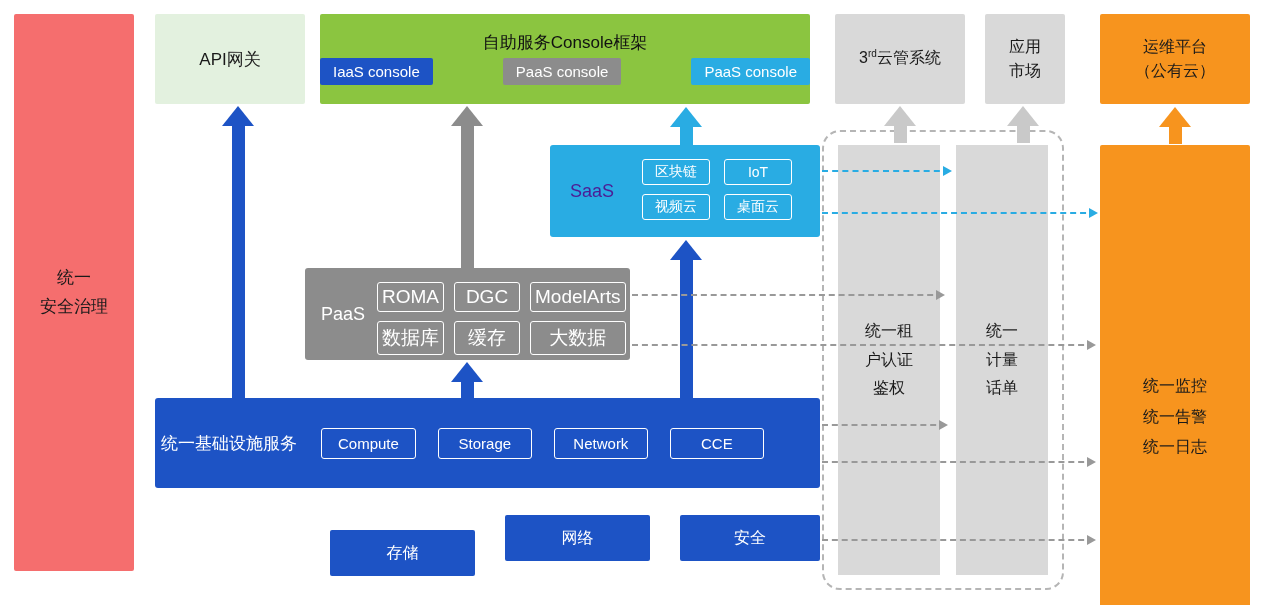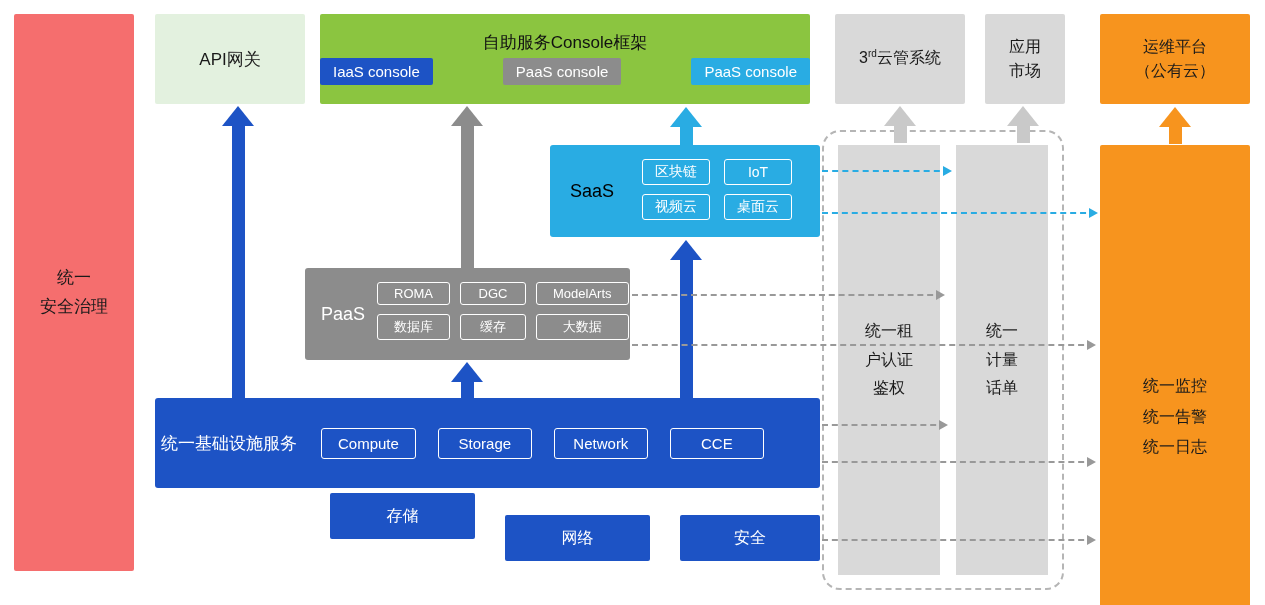--- a/index.html
+++ b/index.html
@@ -9,21 +9,21 @@
     --ink:#1a1a1a;
   }
   body{font-family:"Liberation Sans","DejaVu Sans",sans-serif;background:#fff}
   .canvas{position:relative;width:1265px;height:605px;background:#fff;overflow:hidden}
   .abs{position:absolute}
   .box{position:absolute;display:flex;align-items:center;justify-content:center;text-align:center}
   .prelines{white-space:pre-line}
   .chip{border:1.5px solid #fff;color:#fff;border-radius:3px;display:flex;align-items:center;justify-content:center;background:transparent}
   .console-chip{display:inline-block;padding:3px 13px;color:#fff;font-size:15px;border-radius:2px;line-height:1.4}
   .saas-chip{font-size:14px;padding:3px 12px;min-width:62px}
-  .paas-chip{font-size:13px;padding:3px 16px;min-width:66px}
+  .paas-chip{font-size:19px;padding:3px 4px;min-width:66px}
   .infra-chip{font-size:15px;padding:6px 16px;min-width:94px}
   .hw-box{background:var(--blue);color:#fff;font-size:16px;border-radius:2px}
   
   .varrow{position:absolute;width:32px;z-index:4}
   .varrow .head{position:absolute;top:0;left:0;width:0;height:0;
     border-left:16px solid transparent;border-right:16px solid transparent;
     border-bottom:20px solid var(--c)}
   .varrow .shaft{position:absolute;top:19px;bottom:0;left:50%;width:13px;margin-left:-6.5px;background:var(--c)}
   
   .dotline{position:absolute;height:0;border-top:2px dashed var(--c);z-index:6}
@@ -57,21 +57,21 @@
     </span>
   </div>
 
   <div class="box prelines" style="left:985px;top:14px;width:80px;height:90px;background:var(--lgray);font-size:16px;color:var(--ink);line-height:1.5;border-radius:2px">应用
 市场</div>
 
   <div class="box prelines" style="left:1100px;top:14px;width:150px;height:90px;background:var(--orange);font-size:16px;color:var(--ink);line-height:1.5;border-radius:2px">运维平台
 （公有云）</div>
 
   <div class="abs" style="left:550px;top:145px;width:270px;height:92px;background:var(--cyan);border-radius:3px;z-index:2">
-    <span style="position:absolute;left:20px;top:50%;transform:translateY(-50%);color:#000000;font-size:18px">SaaS</span>
+    <span style="position:absolute;left:20px;top:50%;transform:translateY(-50%);color:#4c1d95;font-size:18px">SaaS</span>
     <div style="position:absolute;left:92px;top:14px;display:grid;grid-template-columns:auto auto;gap:9px 14px">
       <span class="chip saas-chip">区块链</span>
       <span class="chip saas-chip">IoT</span>
       <span class="chip saas-chip">视频云</span>
       <span class="chip saas-chip">桌面云</span>
     </div>
   </div>
 
   <div class="abs" style="left:305px;top:268px;width:325px;height:92px;background:var(--gray);border-radius:3px;z-index:2">
     <span style="position:absolute;left:16px;top:50%;transform:translateY(-50%);color:#fff;font-size:18px">PaaS</span>
@@ -88,21 +88,21 @@
   <div class="abs" style="left:155px;top:398px;width:665px;height:90px;background:var(--blue);border-radius:3px;display:flex;align-items:center;z-index:2">
     <span style="color:#fff;font-size:17px;margin-left:6px;white-space:nowrap">统一基础设施服务</span>
     <div style="display:flex;gap:22px;margin-left:24px">
       <span class="chip infra-chip">Compute</span>
       <span class="chip infra-chip">Storage</span>
       <span class="chip infra-chip">Network</span>
       <span class="chip infra-chip">CCE</span>
     </div>
   </div>
 
-  <div class="box hw-box" style="left:330px;top:493px;width:145px;height:46px">存储</div>
+  <div class="box hw-box" style="left:330px;top:530px;width:145px;height:46px">存储</div>
   <div class="box hw-box" style="left:505px;top:515px;width:145px;height:46px">网络</div>
   <div class="box hw-box" style="left:680px;top:515px;width:140px;height:46px">安全</div>
 
   <div class="abs" style="left:822px;top:130px;width:242px;height:460px;border:2px dashed #b5b5b5;border-radius:18px;z-index:1"></div>
 
   <div class="box prelines" style="left:838px;top:145px;width:102px;height:430px;background:var(--lgray);font-size:16px;color:var(--ink);line-height:1.8;z-index:2">统一租
 户认证
 鉴权</div>
 
   <div class="box prelines" style="left:956px;top:145px;width:92px;height:430px;background:var(--lgray);font-size:16px;color:var(--ink);line-height:1.8;z-index:2">统一

